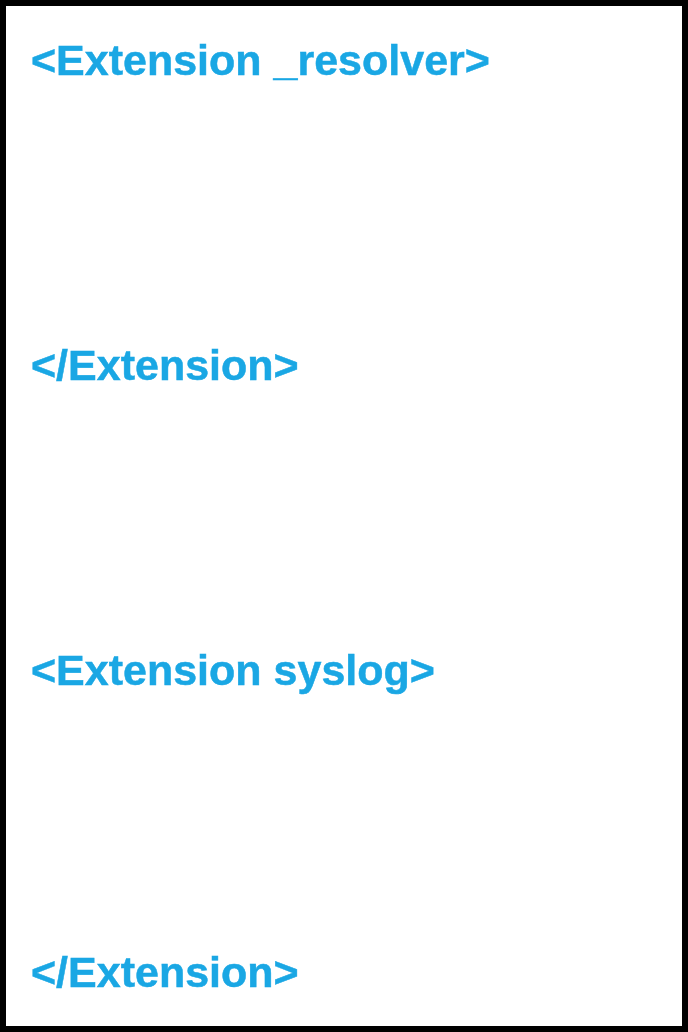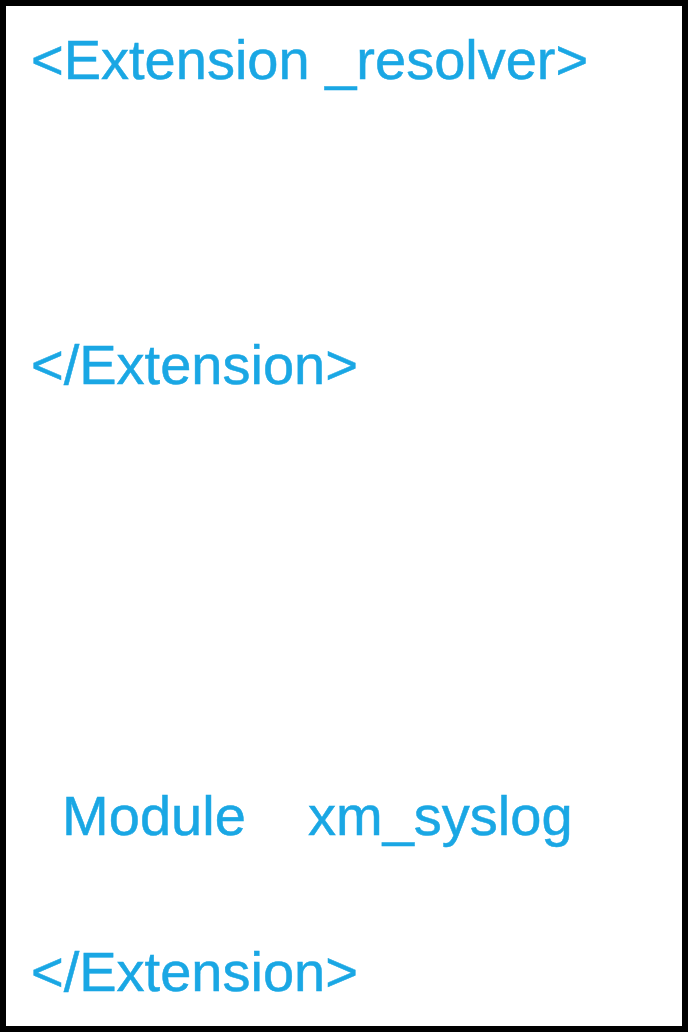--- a/index.html
+++ b/index.html
@@ -18,36 +18,36 @@
     height: 1032px;
     box-sizing: border-box;
     border: 6px solid var(--border-color, #000000);
     background: var(--bg-color, #ffffff);
     overflow: hidden;
   }
   .config-line {
     position: absolute;
     left: 25px;
     white-space: pre;
-    font-size: 56px;
+    font-size: 43px;
     line-height: 52px;
-    font-weight: normal;
+    font-weight: bold;
     color: var(--text-color, #1aa7e4);
     -webkit-text-stroke: 0.5px currentColor;
     letter-spacing: 0px;
   }
   
   .l1 { top: 28px; }
   .l2 { top: 175px; }
   .l3 { top: 333px; }
   .l4 { top: 638px; }
   .l5 { top: 784px; }
   .l6 { top: 940px; }
 </style>
 </head>
 <body>
 
 <div class="config-panel">
   <div class="config-line l1">&lt;Extension _resolver&gt;</div>
   <div class="config-line l3">&lt;/Extension&gt;</div>
-  <div class="config-line l5">  Module    xm_syslog</div>
+  <div class="config-line l4">&lt;Extension syslog&gt;</div>
   <div class="config-line l6">&lt;/Extension&gt;</div>
 </div>
 
 </body></html>

